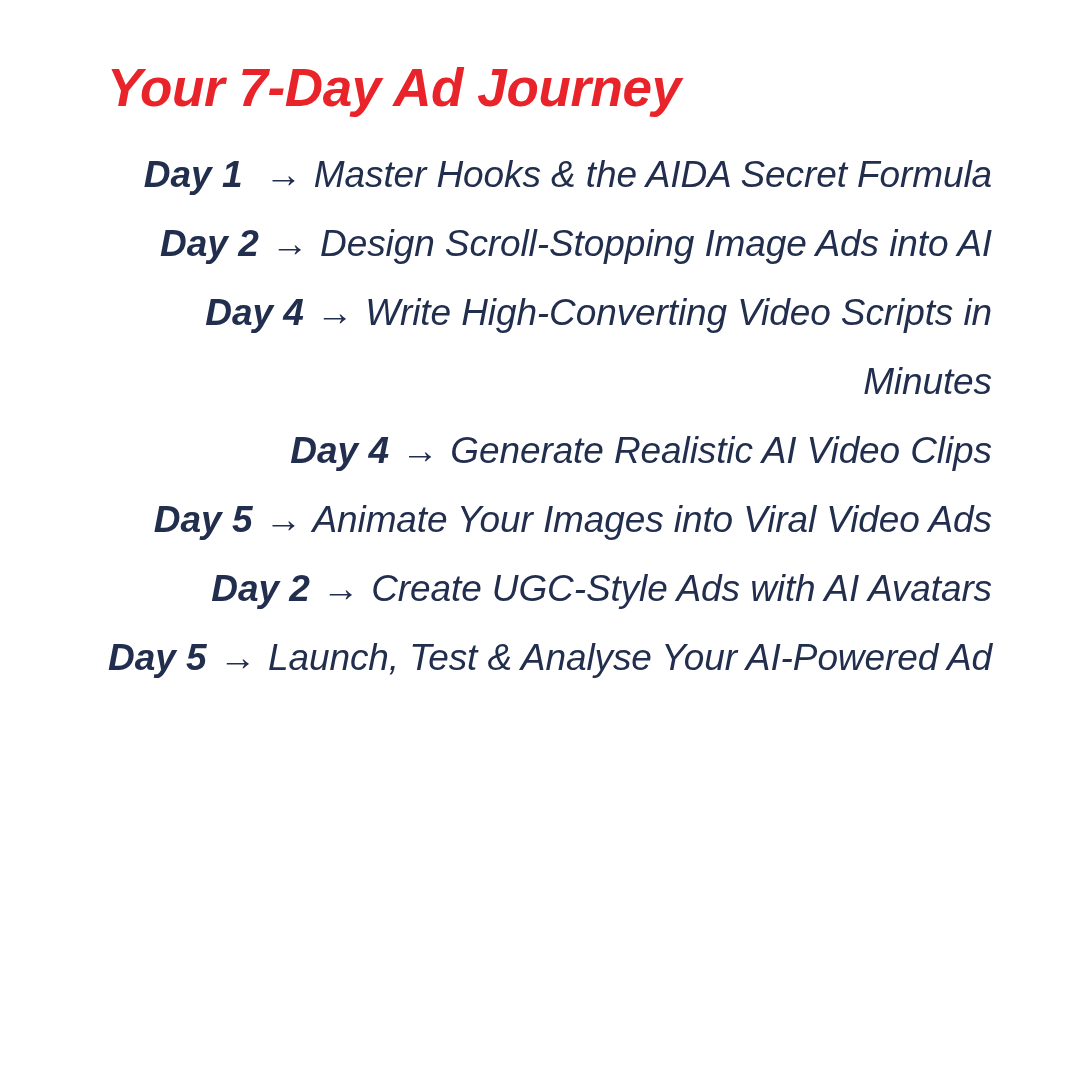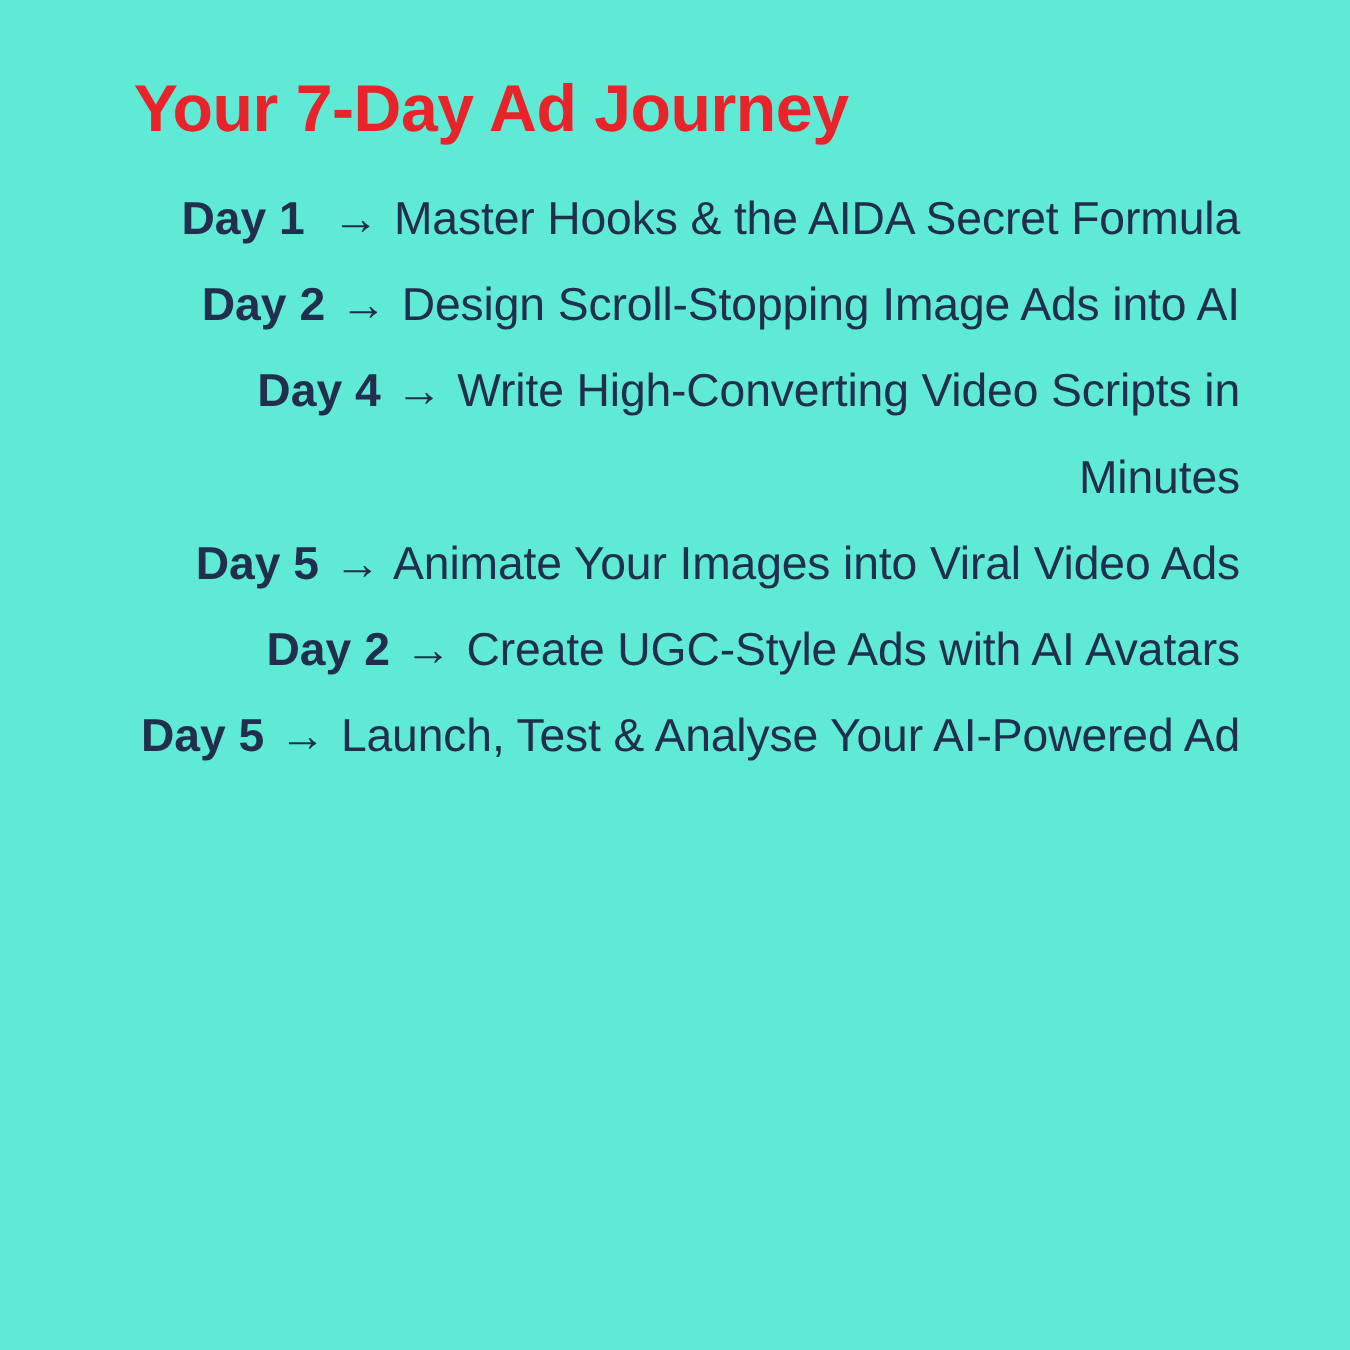--- a/index.html
+++ b/index.html
@@ -10,23 +10,24 @@
     width: 1080px;
     height: 1080px;
     background: #FCE8C6;
     font-family: "Liberation Sans", sans-serif;
     overflow: hidden;
   }
   .slide {
     position: relative;
     width: 1080px;
     height: 1080px;
-    background: #5eead4;
+    background: #ffffff;
     box-sizing: border-box;
     padding: 58px 72px 0 107px;
+    font-style: italic;
   }
   .headline {
     color: #E8232A;
     font-family: "Liberation Sans", sans-serif;
     font-weight: 700;
     font-size: 53px;
     letter-spacing: -0.4px;
     line-height: 1.15;
     margin: 0 0 21px 0;
     white-space: nowrap;
@@ -87,20 +88,25 @@
       <span class="arrow-icon">→</span>
       <span class="item-text">Design Scroll-Stopping Image Ads into AI</span>
     </li>
 
     <li class="journey-item">
       <span class="day-label">Day 4</span>
       <span class="arrow-icon">→</span>
       <span class="item-text">Write High-Converting Video Scripts in Minutes</span>
     </li>
 
+    <li class="journey-item">
+      <span class="day-label">Day 4</span>
+      <span class="arrow-icon">→</span>
+      <span class="item-text">Generate Realistic AI Video Clips</span>
+    </li>
 
     <li class="journey-item">
       <span class="day-label">Day 5</span>
       <span class="arrow-icon">→</span>
       <span class="item-text">Animate Your Images into Viral Video Ads</span>
     </li>
 
     <li class="journey-item">
       <span class="day-label">Day 2</span>
       <span class="arrow-icon">→</span>

